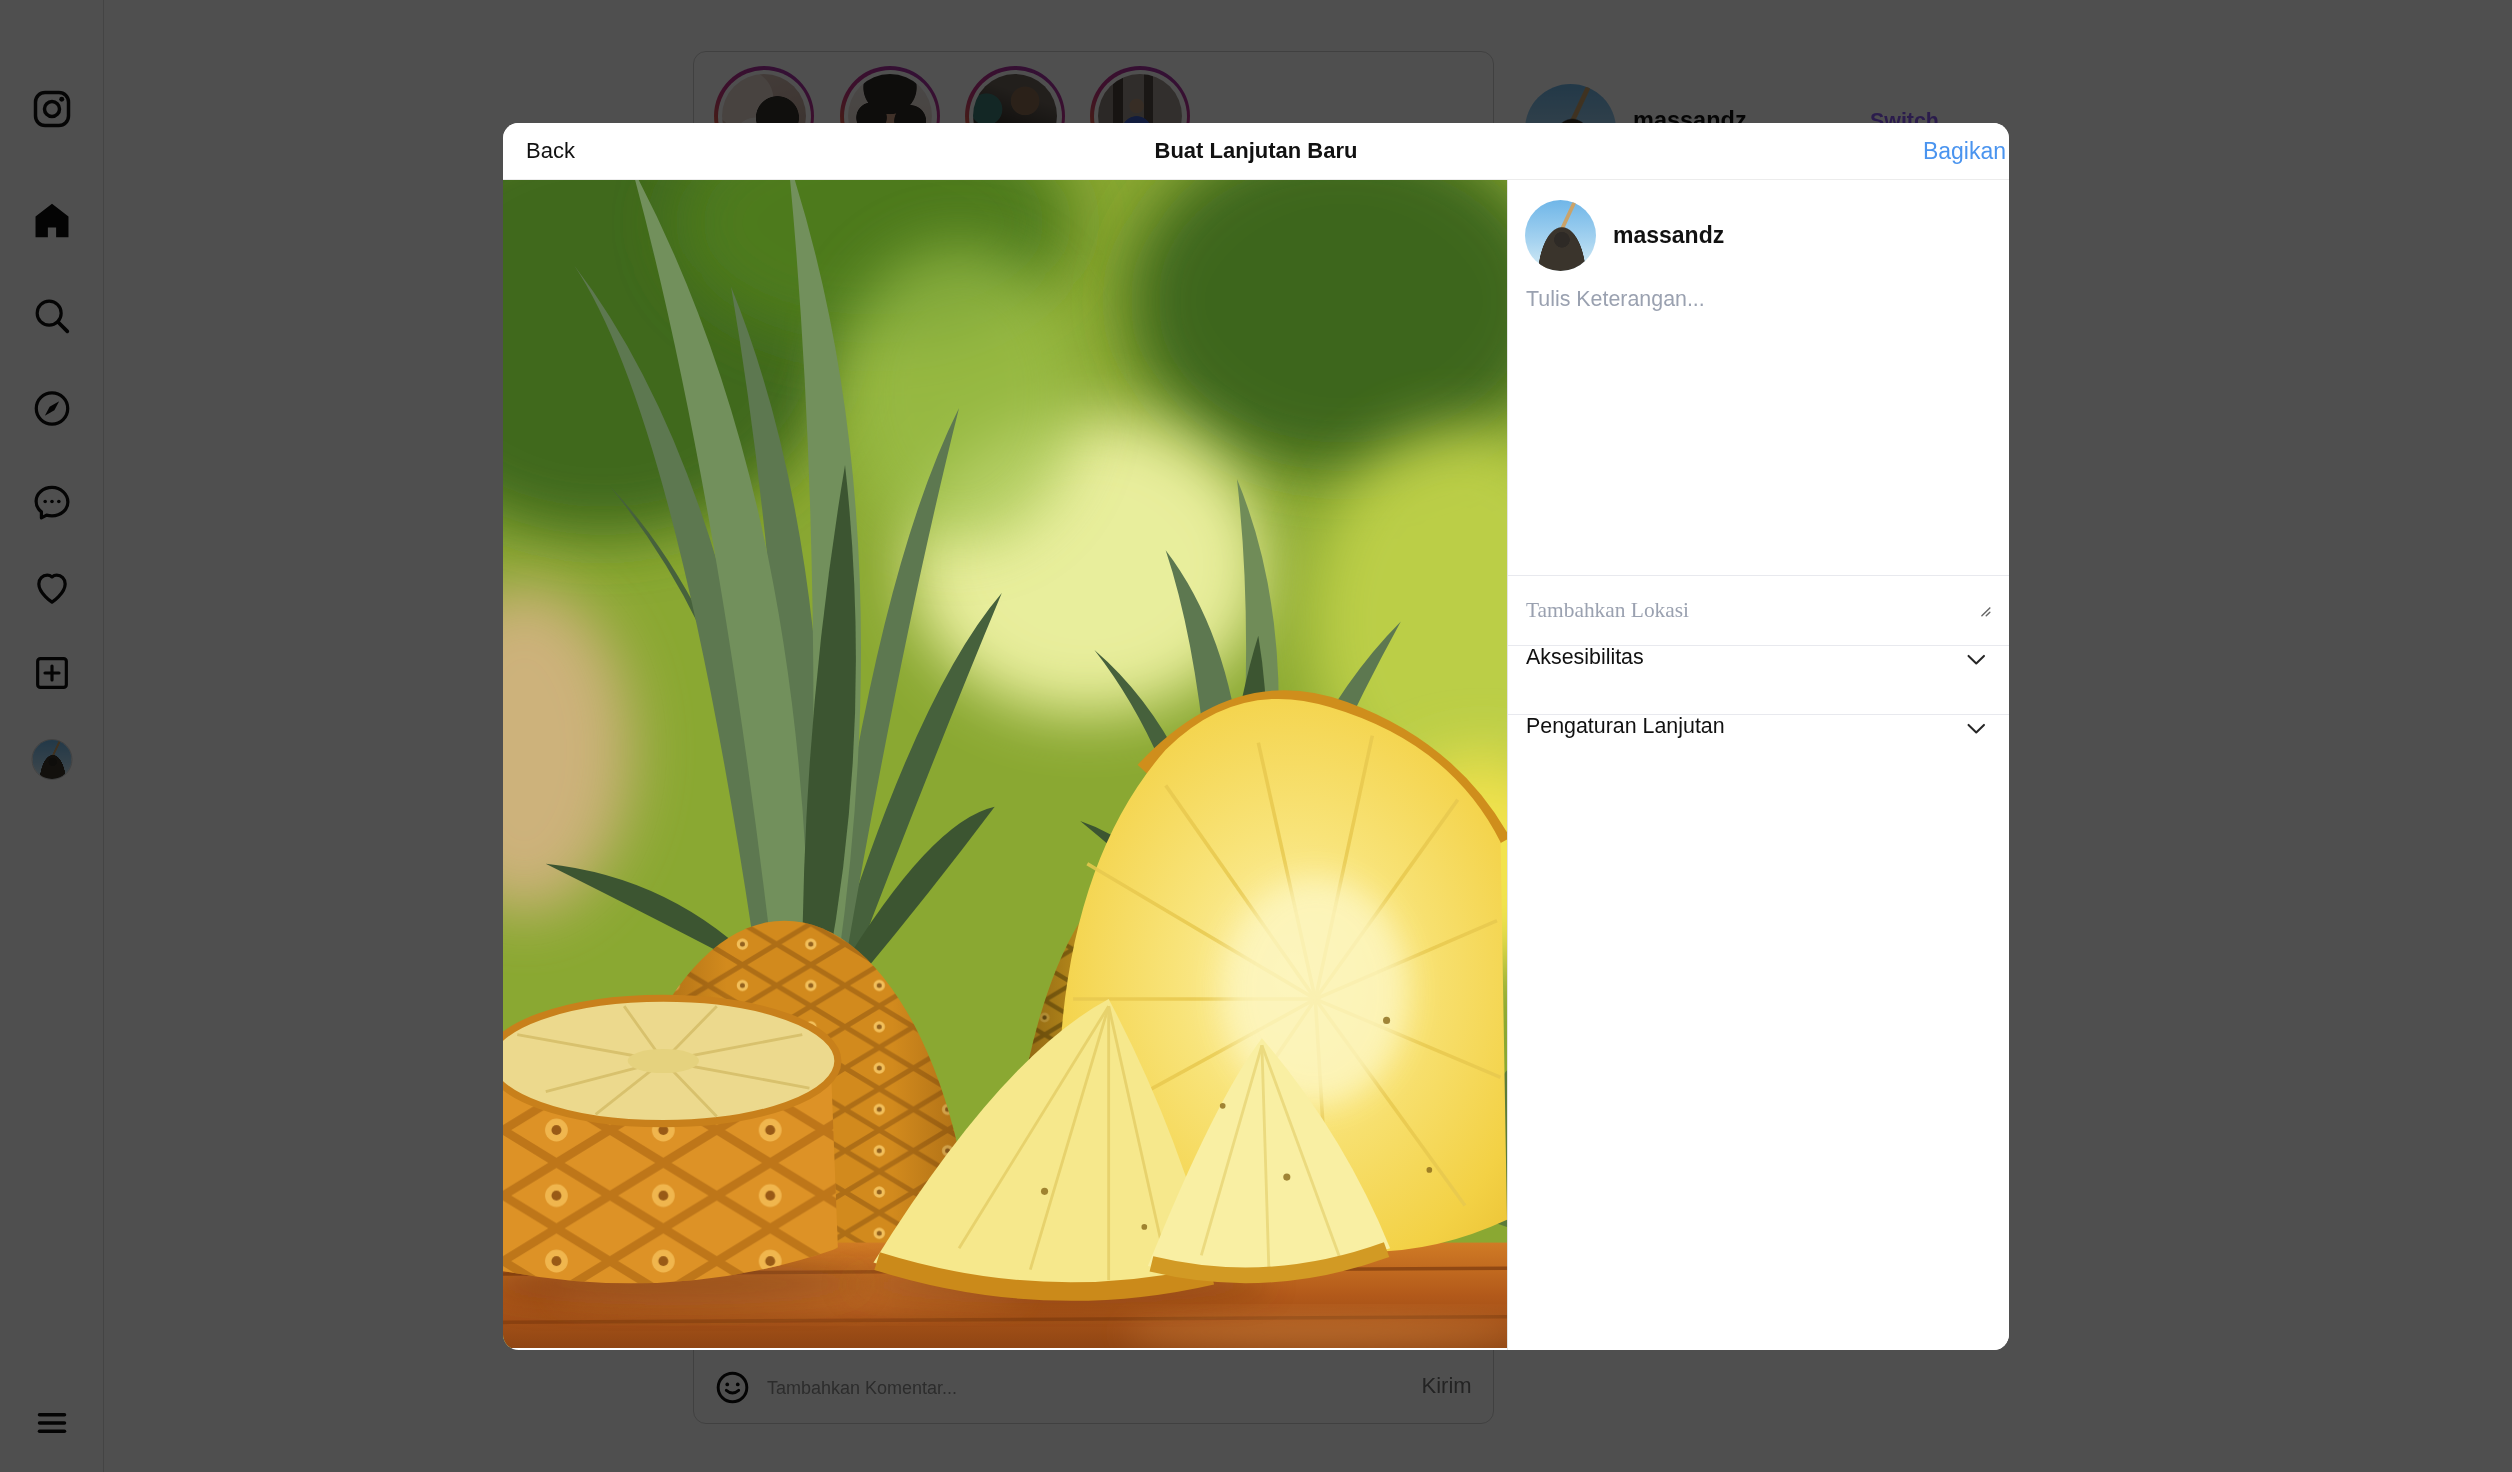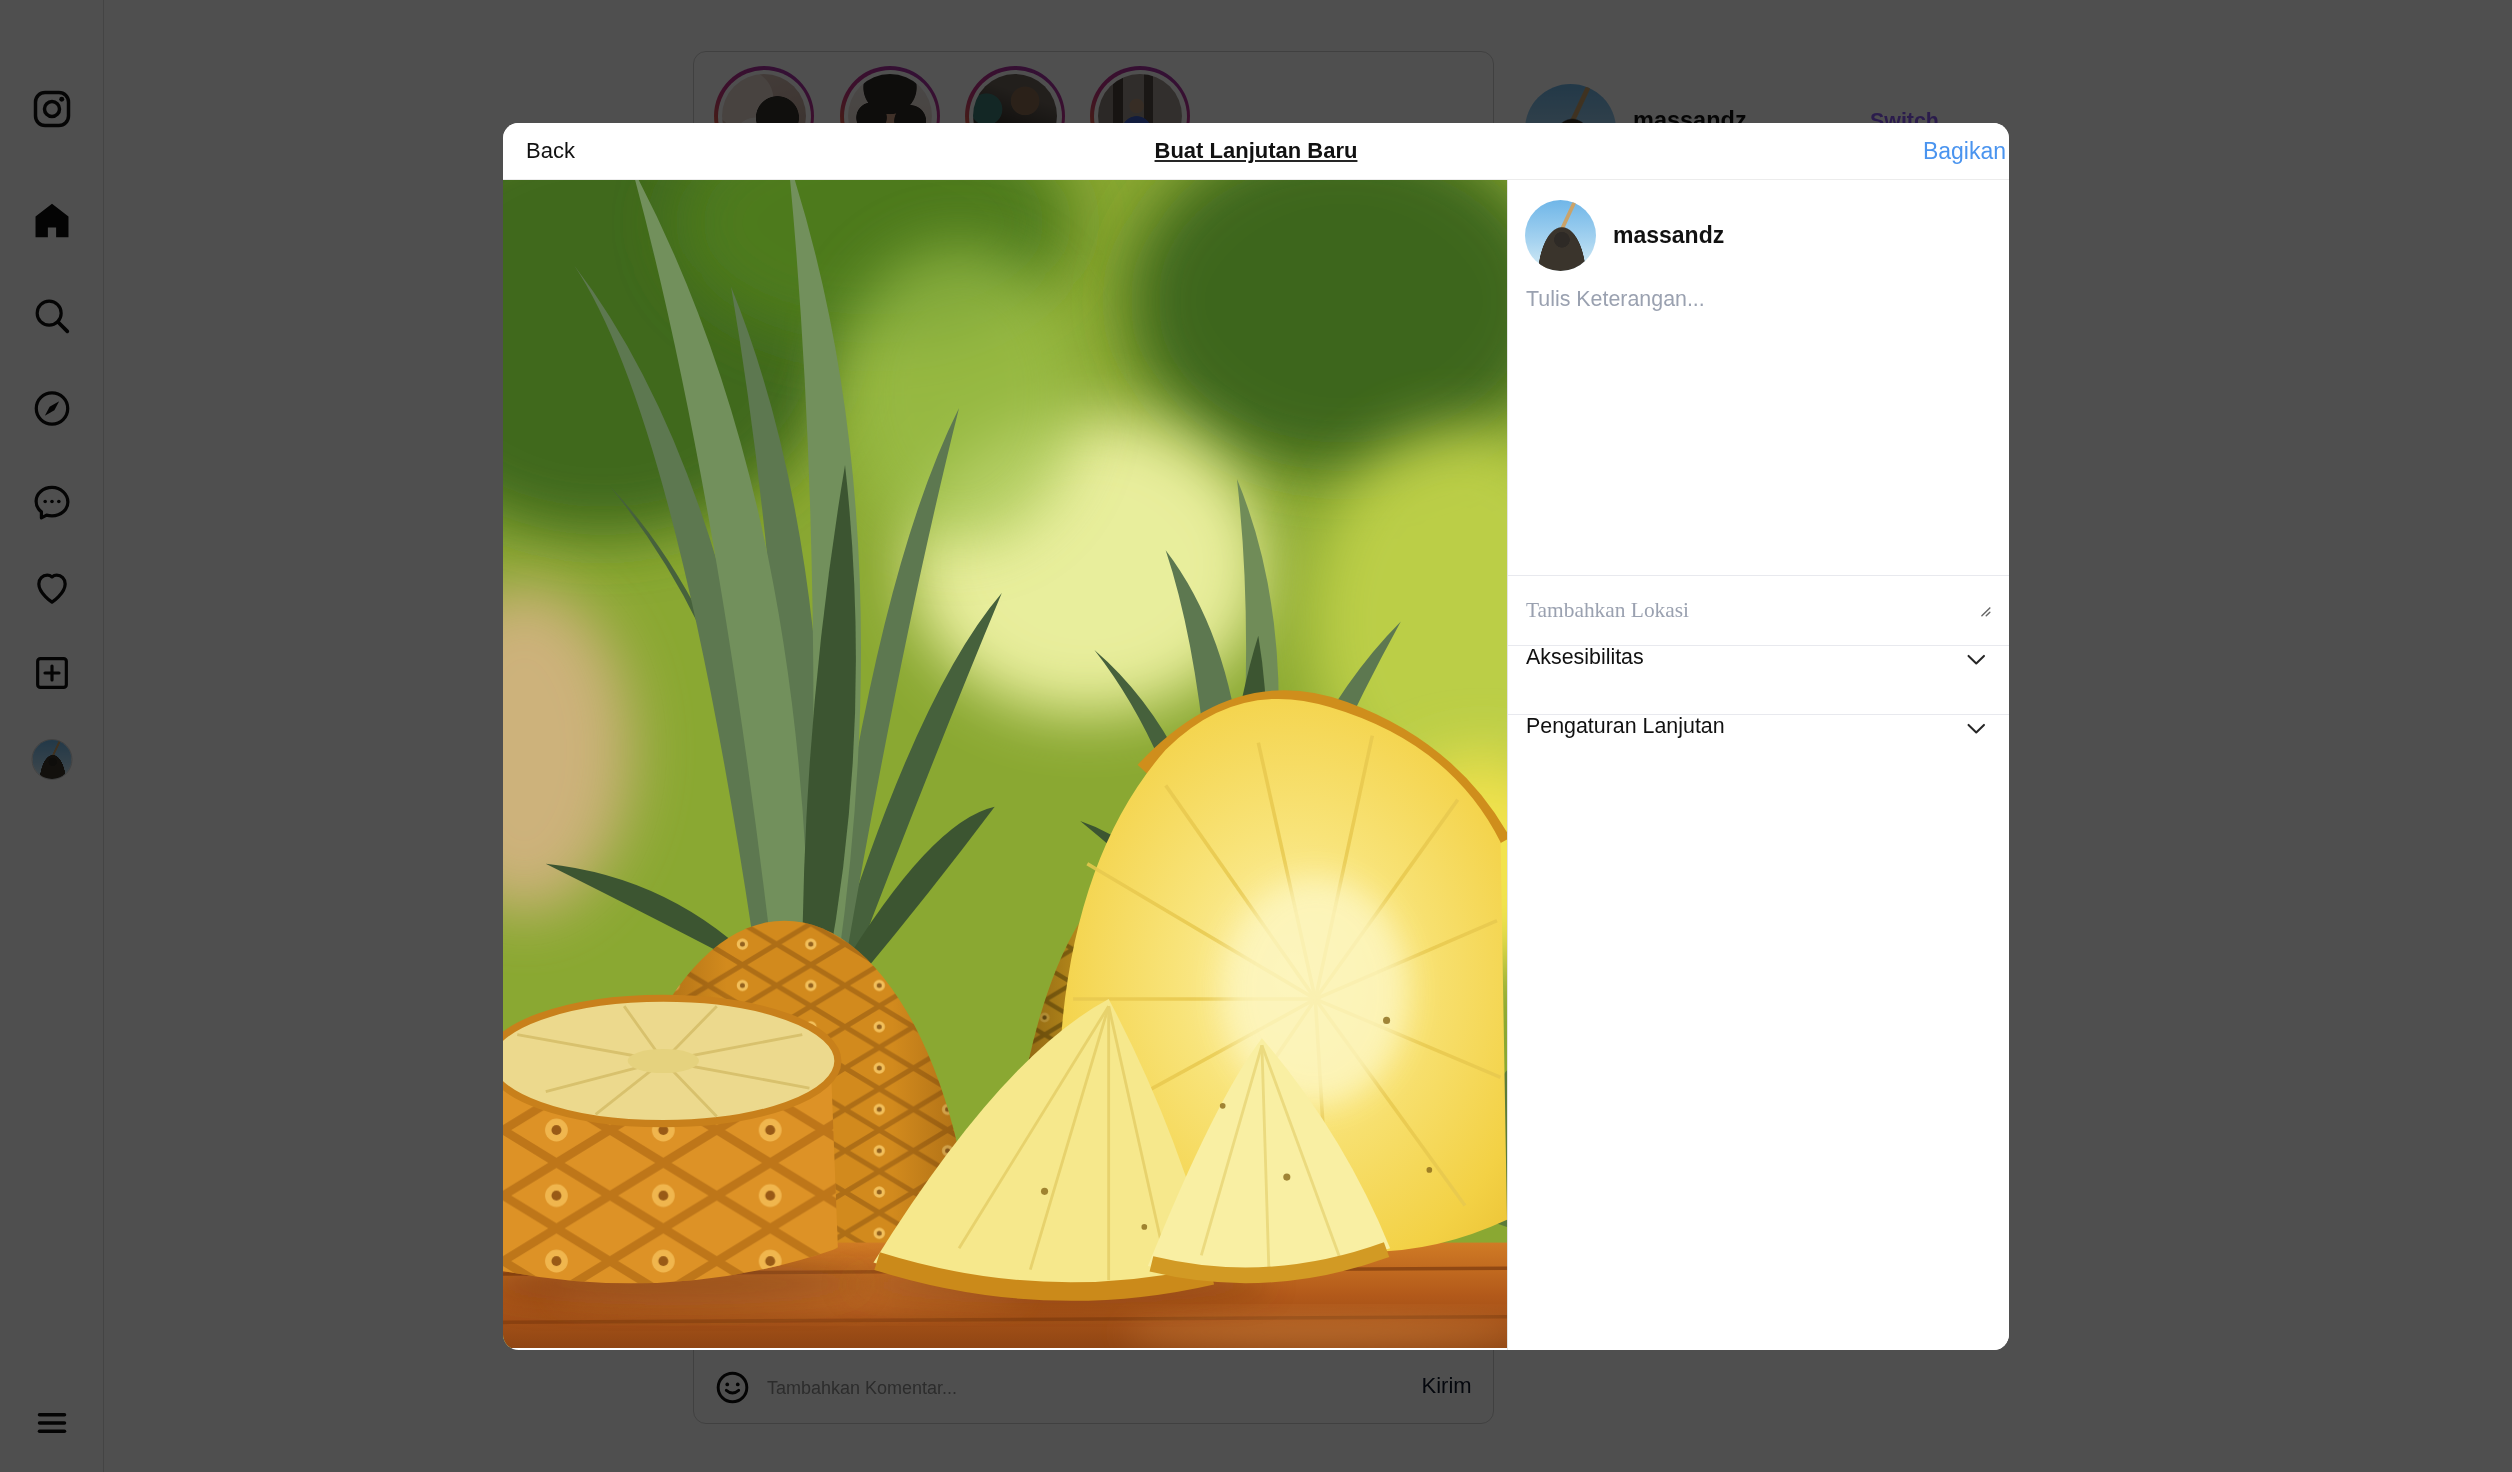--- a/index.html
+++ b/index.html
@@ -35,31 +35,31 @@
   .switch-link { position:absolute; left:1870px; top:109px; font-size:21.4px; font-weight:600; color:#8b5cf6; z-index:1; cursor:pointer; }
 
   .comment-card {
     position:absolute; left:693px; top:1140px; width:801px; height:284px;
     background:#fff; border:1.4px solid #cfcfcf; border-radius:13px; z-index:1;
   }
   .smiley { position:absolute; left:20px; top:228px; }
   .comment-input { position:absolute; left:73px; top:227px; width:584px; height:40px;
     border:none; outline:none; font-size:18px; font-family:inherit; color:#262626; background:transparent; }
   .comment-input::placeholder { color:#8e8e8e; }
-  .send-btn { position:absolute; right:21.4px; top:232px; font-size:22px; color:#0f172a; background:none; border:none; font-family:inherit; cursor:pointer;margin-left:28px; }
+  .send-btn { position:absolute; right:21.4px; top:232px; font-size:22px; color:#737373; background:none; border:none; font-family:inherit; cursor:pointer;margin-left:28px; }
 
   
   .backdrop { position:absolute; inset:0; background:rgba(0,0,0,0.69); z-index:40; }
 
   
   .modal { position:absolute; left:503px; top:123px; width:1506px; height:1227px;
     background:#fff; border-radius:15.7px; overflow:hidden; z-index:50;
     display:flex; flex-direction:column; }
   .modal-header { height:57px; flex:0 0 57px; display:flex; align-items:center;
-    border-bottom:1.4px solid #ececec; position:relative; background:#fff;text-decoration:underline; }
+    border-bottom:1.4px solid #ececec; position:relative; background:#fff; }
   .back-btn { position:absolute; left:23px; font-size:22px; color:#111; background:none; border:none; font-family:inherit; cursor:pointer; }
   .modal-title { width:100%; text-align:center; font-size:22px; font-weight:700; color:#111; }
   .share-btn { position:absolute; right:3px; font-size:23px; color:#4a94ef; background:none; border:none; font-family:inherit; cursor:pointer; }
   .modal-body { flex:1; display:flex; }
   .post-image { width:1004px; height:1168px; flex:0 0 1004px; position:relative; overflow:hidden; }
   .post-image svg { display:block; width:100%; height:100%; }
 
   .panel { flex:1; position:relative; border-left:1.4px solid #e3e3e3; background:#fff; }
   .panel-user { position:absolute; left:17px; top:20px; display:flex; align-items:center; }
   .panel-avatar { width:71px; height:71px; border-radius:50%; overflow:hidden; flex:0 0 71px; }

